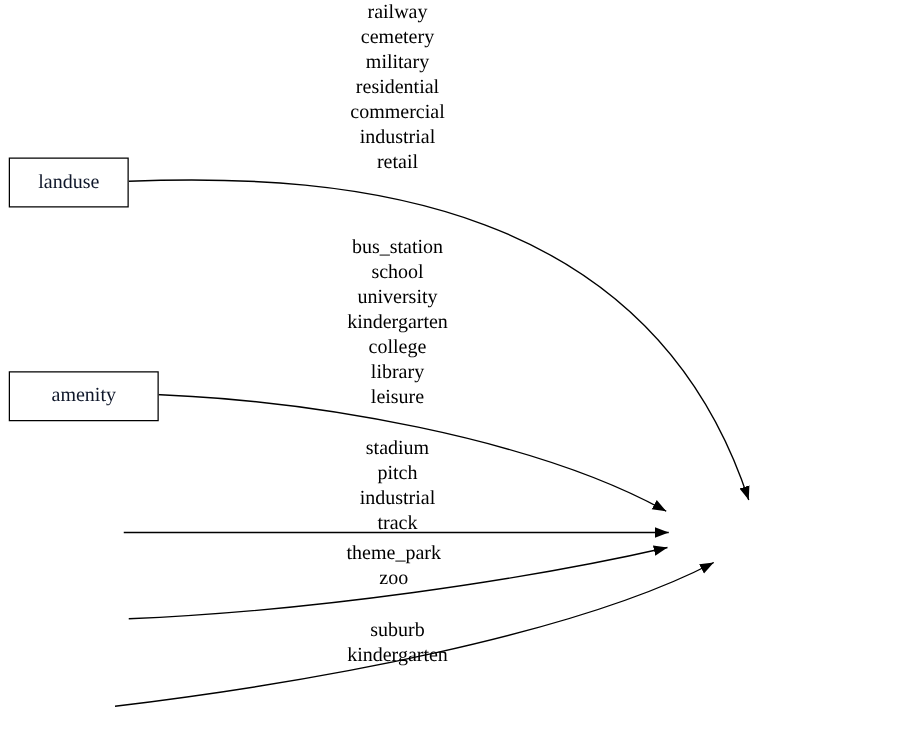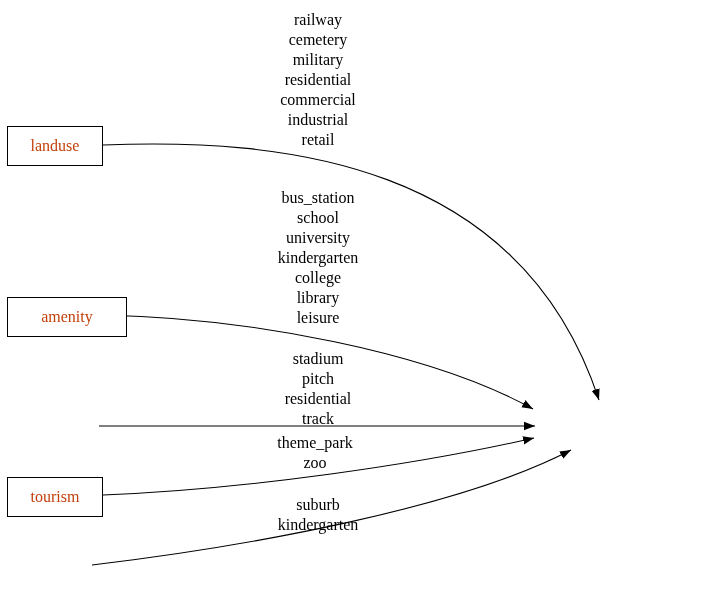--- a/index.html
+++ b/index.html
@@ -29,21 +29,21 @@
   }
   .node {
     position: absolute;
     height: 40px;
     border: 1px solid #000000;
     background: #ffffff;
     display: flex;
     align-items: center;
     justify-content: center;
     font-size: 16px;
-    color: #c2410c;
+    color: #0f172a;
     box-sizing: border-box;
   }
   .edge-label {
     position: absolute;
     width: 300px;
     text-align: center;
     font-size: 16px;
     line-height: 20px;
     color: #000000;
     white-space: pre-line;
@@ -60,49 +60,48 @@
         <path d="M0,1.2 L10,5 L0,8.8 z" fill="#000000"></path>
       </marker>
     </defs>
     <path class="edge" d="M103,145 C280,138 520,160 599,400" marker-end="url(#arrow)"></path>
     <path class="edge" d="M103,315 C250,318 430,352 533,409" marker-end="url(#arrow)"></path>
     <path class="edge" d="M99,426 L535,426" marker-end="url(#arrow)"></path>
     <path class="edge" d="M103,495 C250,489 420,464 534,438" marker-end="url(#arrow)"></path>
     <path class="edge" d="M92,565 C250,546 460,508 571,450" marker-end="url(#arrow)"></path>
   </svg>
 
-  <div class="edge-label" style="left:168px; top:10px;">railway
+  <div class="edge-label" style="left:168px; top:0;">railway
 cemetery
 military
 residential
 commercial
 industrial
 retail</div>
 
   <div class="edge-label" style="left:168px; top:188px;">bus_station
 school
 university
 kindergarten
 college
 library
 leisure</div>
 
   <div class="edge-label" style="left:168px; top:349px;">stadium
 pitch
-residential
+industrial
 track</div>
 
   <div class="edge-label" style="left:165px; top:433px;text-align:center;">theme_park
 zoo</div>
 
   <div class="edge-label" style="left:168px; top:495px;">suburb
 kindergarten</div>
 
   <div class="node" style="left:7px; top:126px; width:96px;">landuse</div>
 
   <div class="node" style="left:7px; top:297px; width:120px;">amenity</div>
 
 
-  <div class="node" style="left:7px; top:477px; width:96px;">tourism</div>
 
 
 
 </div>
 
 </body></html>

